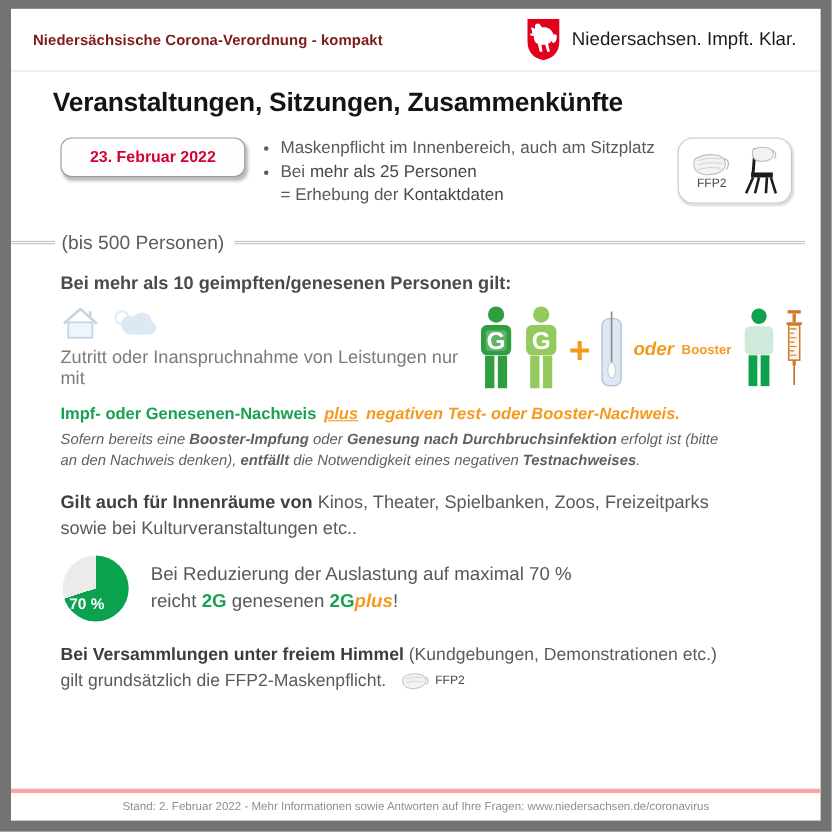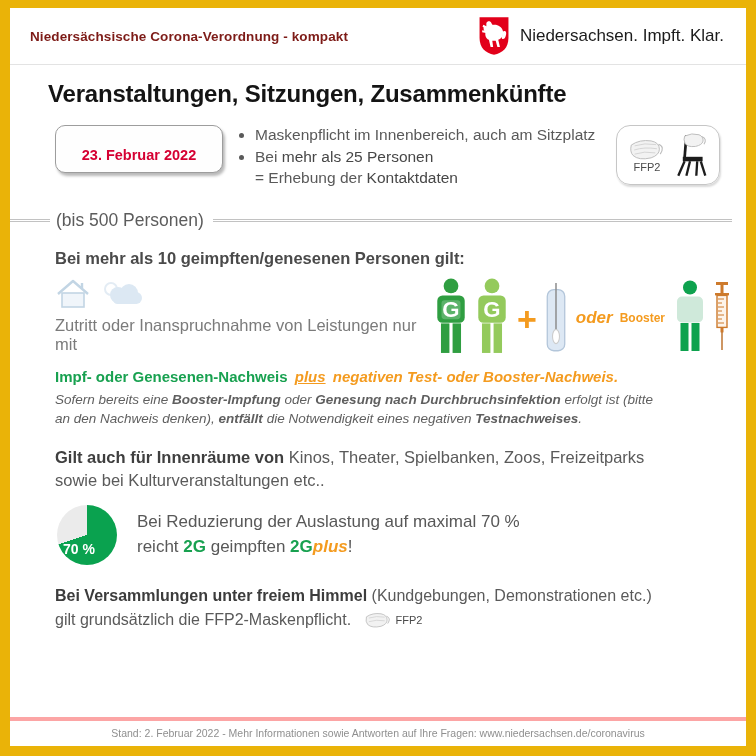--- a/index.html
+++ b/index.html
@@ -1,36 +1,36 @@
 <!DOCTYPE html>
 <html><head>
 <meta charset="utf-8">
 <style>
   html,body{margin:0;padding:0;}
   body{background:#e9e9e9;font-family:"Liberation Sans",sans-serif;color:#595959;}
-  .page{position:relative;width:756px;height:756px;background:#eab308;overflow:hidden;}
+  .page{position:relative;width:756px;height:756px;background:#737373;overflow:hidden;}
   .card{position:absolute;left:10px;top:8px;width:736px;height:738px;background:#ffffff;}
 
   
   .hdr{height:56px;display:flex;align-items:center;justify-content:space-between;
        padding:0 22px 0 20px;border-bottom:1px solid #e3e3e3;}
   .kicker{font-size:13.5px;font-weight:bold;color:#7d1b17;letter-spacing:.1px;}
   .logo{display:flex;align-items:center;gap:9px;}
   .logo-text{font-size:17px;color:#1b1b1b;}
   .logo-text .b{font-weight:normal;}
 
   .title{margin:15px 0 0 38px;font-size:24px;font-weight:bold;color:#141414;letter-spacing:-0.2px;}
 
   
   .toprow{display:flex;align-items:flex-start;margin:17px 26px 0 45px;}
   .winterbox{width:168px;box-sizing:border-box;border:1px solid #9d9d9d;border-radius:10px;
              background:#fefefe;box-shadow:2px 3px 3px rgba(0,0,0,.28);
              text-align:center;padding:9px 6px;font-weight:bold;font-size:14.5px;}
   .winterbox .l1{color:#3d3d3d;}
-  .winterbox .l2{color:#d50032;margin-top:12px;}
+  .winterbox .l2{color:#d50032;margin-top:0;}
   .bullets{flex:1;margin-left:14px;font-size:15.5px;color:#595959;line-height:1.35;}
   .bullets ul{margin:0;padding-left:18px;}
   .bullets li{margin-bottom:1px;}
   .bullets .b{font-weight:normal;color:#474747;}
   .bullets .sub{padding-left:0px;}
   .ffp2box{width:104px;height:60px;box-sizing:border-box;border:1px solid #c6c6c6;border-radius:14px;
            box-shadow:1px 2px 2px rgba(0,0,0,.15);display:flex;align-items:center;
            justify-content:center;gap:6px;padding:4px 6px;}
   .ffp2box .maskcol{display:flex;flex-direction:column;align-items:center;}
   .ffp2box .masklabel{font-size:11px;color:#4a4a4a;margin-top:-2px;}
@@ -246,21 +246,21 @@
       <span class="b">Gilt auch für Innenräume von </span><span>Kinos, Theater, Spielbanken, Zoos, Freizeitparks sowie bei Kulturveranstaltungen etc..</span>
     </div>
 
     <div class="pierow">
       <div class="pie">
         <div class="lab">70 %</div>
       </div>
       <div class="pietext">
         <div>Bei Reduzierung der Auslastung auf maximal 70 %</div>
         <div>
-          <span>reicht </span><span class="g">2G</span><span> geimpften </span><span class="g">2G</span><span class="p">plus</span><span>!</span>
+          <span>reicht </span><span class="g">2G</span><span> genesenen </span><span class="g">2G</span><span class="p">plus</span><span>!</span>
         </div>
       </div>
     </div>
 
 
     <div class="outdoor">
       <div>
         <span class="b">Bei Versammlungen unter freiem Himmel </span><span>(Kundgebungen, Demonstrationen etc.)</span>
       </div>
       <div>

